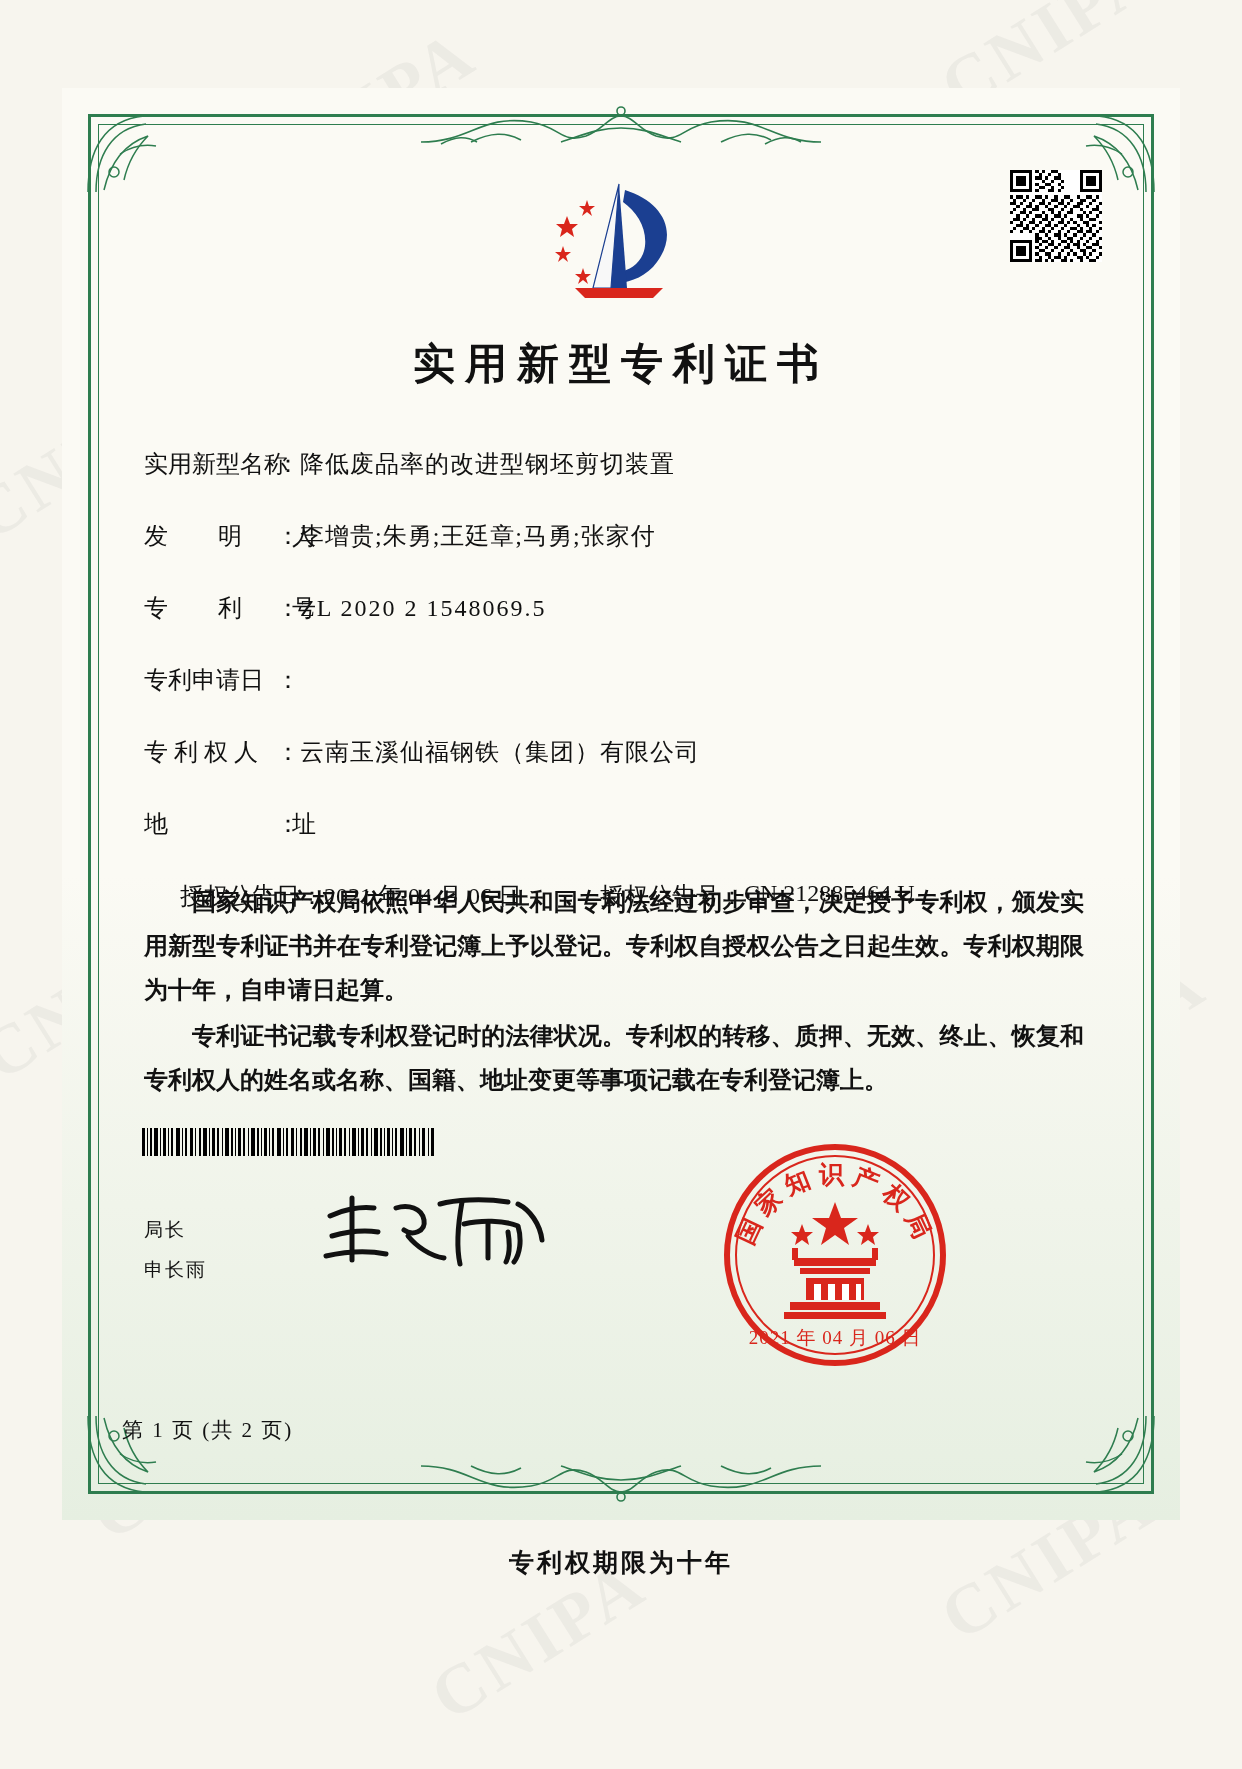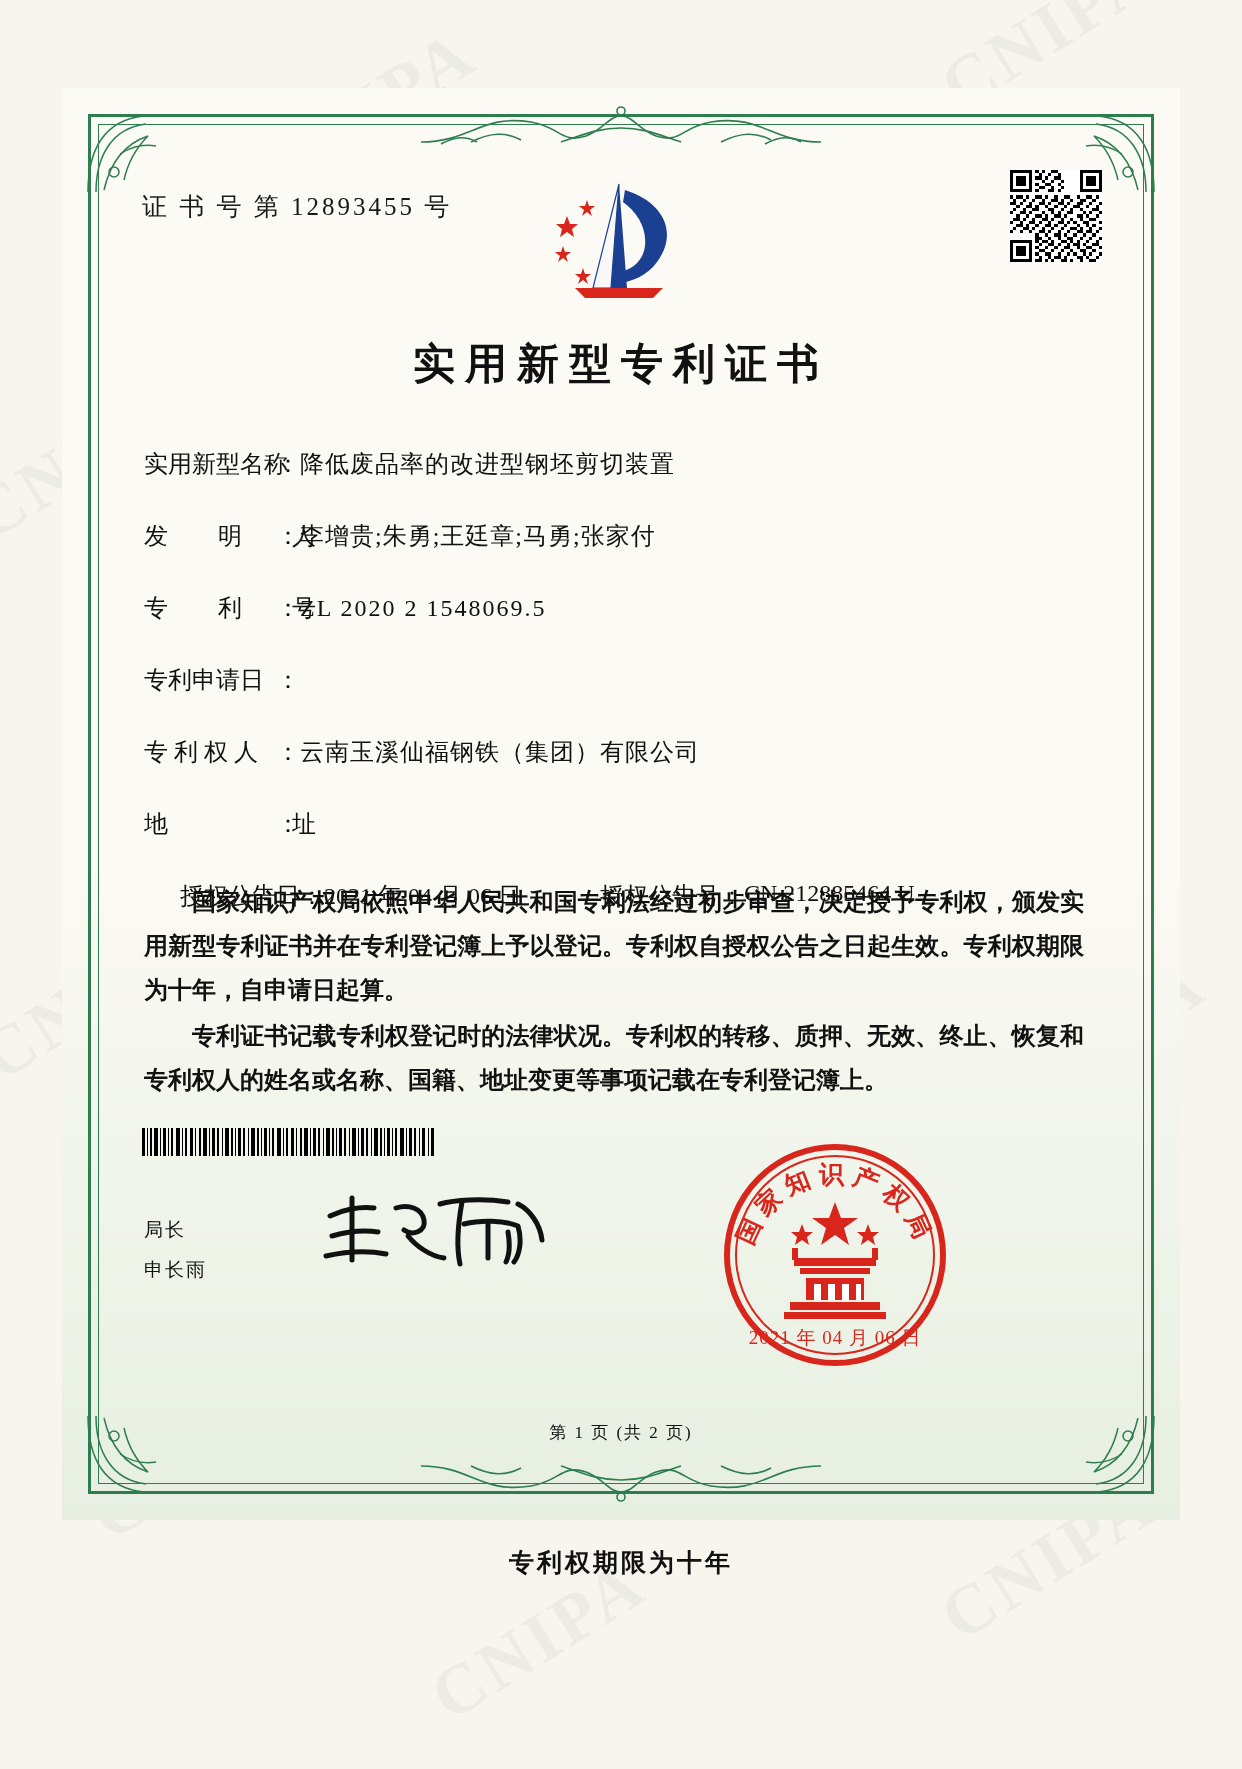--- a/index.html
+++ b/index.html
@@ -148,21 +148,21 @@
   .signature svg{display:block;width:250px;height:90px;}
 
   .seal{
     position:absolute;right:170px;top:992px;
     width:230px;height:230px;
   }
   .seal svg{display:block;width:230px;height:230px;}
 
   .page-no{
     position:absolute;left:0;right:0;bottom:16px;
-    text-align:center;font-size:17px;color:#111;letter-spacing:2px;
+    font-size:21px;color:#111;letter-spacing:2px;
   }
 
   .footnote{
     position:absolute;left:0;right:0;top:1546px;
     text-align:center;
     font-size:25px;color:#111;letter-spacing:3px;
     z-index:2;
     font-family:"DejaVu Serif", serif;
     font-weight:600;
   }
@@ -246,24 +246,20 @@
       <path d="M4 82 C 4 40, 20 10, 60 6"></path>
       <path d="M12 82 C 12 46, 28 18, 62 14"></path>
       <path d="M20 80 C 26 54, 40 34, 64 26 C 52 38, 44 52, 40 70"></path>
       <circle cx="30" cy="62" r="5"></circle>
       <path d="M36 44 C 48 36, 60 34, 72 36"></path>
     </svg>
   </div>
 
   <div class="inner">
 
-    <div class="cert-no">
-      <span>证 书 号</span>
-      <span>第 12893455 号</span>
-    </div>
 
     <div class="qr">
       <svg viewBox="0 0 29 29" shape-rendering="crispEdges">
         <rect width="29" height="29" fill="#fff"></rect>
         <g fill="#000">
           <rect x="0" y="0" width="7" height="1"></rect>
             <rect x="0" y="0" width="1" height="7"></rect>
           <rect x="6" y="0" width="1" height="7"></rect>
             <rect x="0" y="6" width="7" height="1"></rect>
           <rect x="2" y="2" width="3" height="3"></rect>

